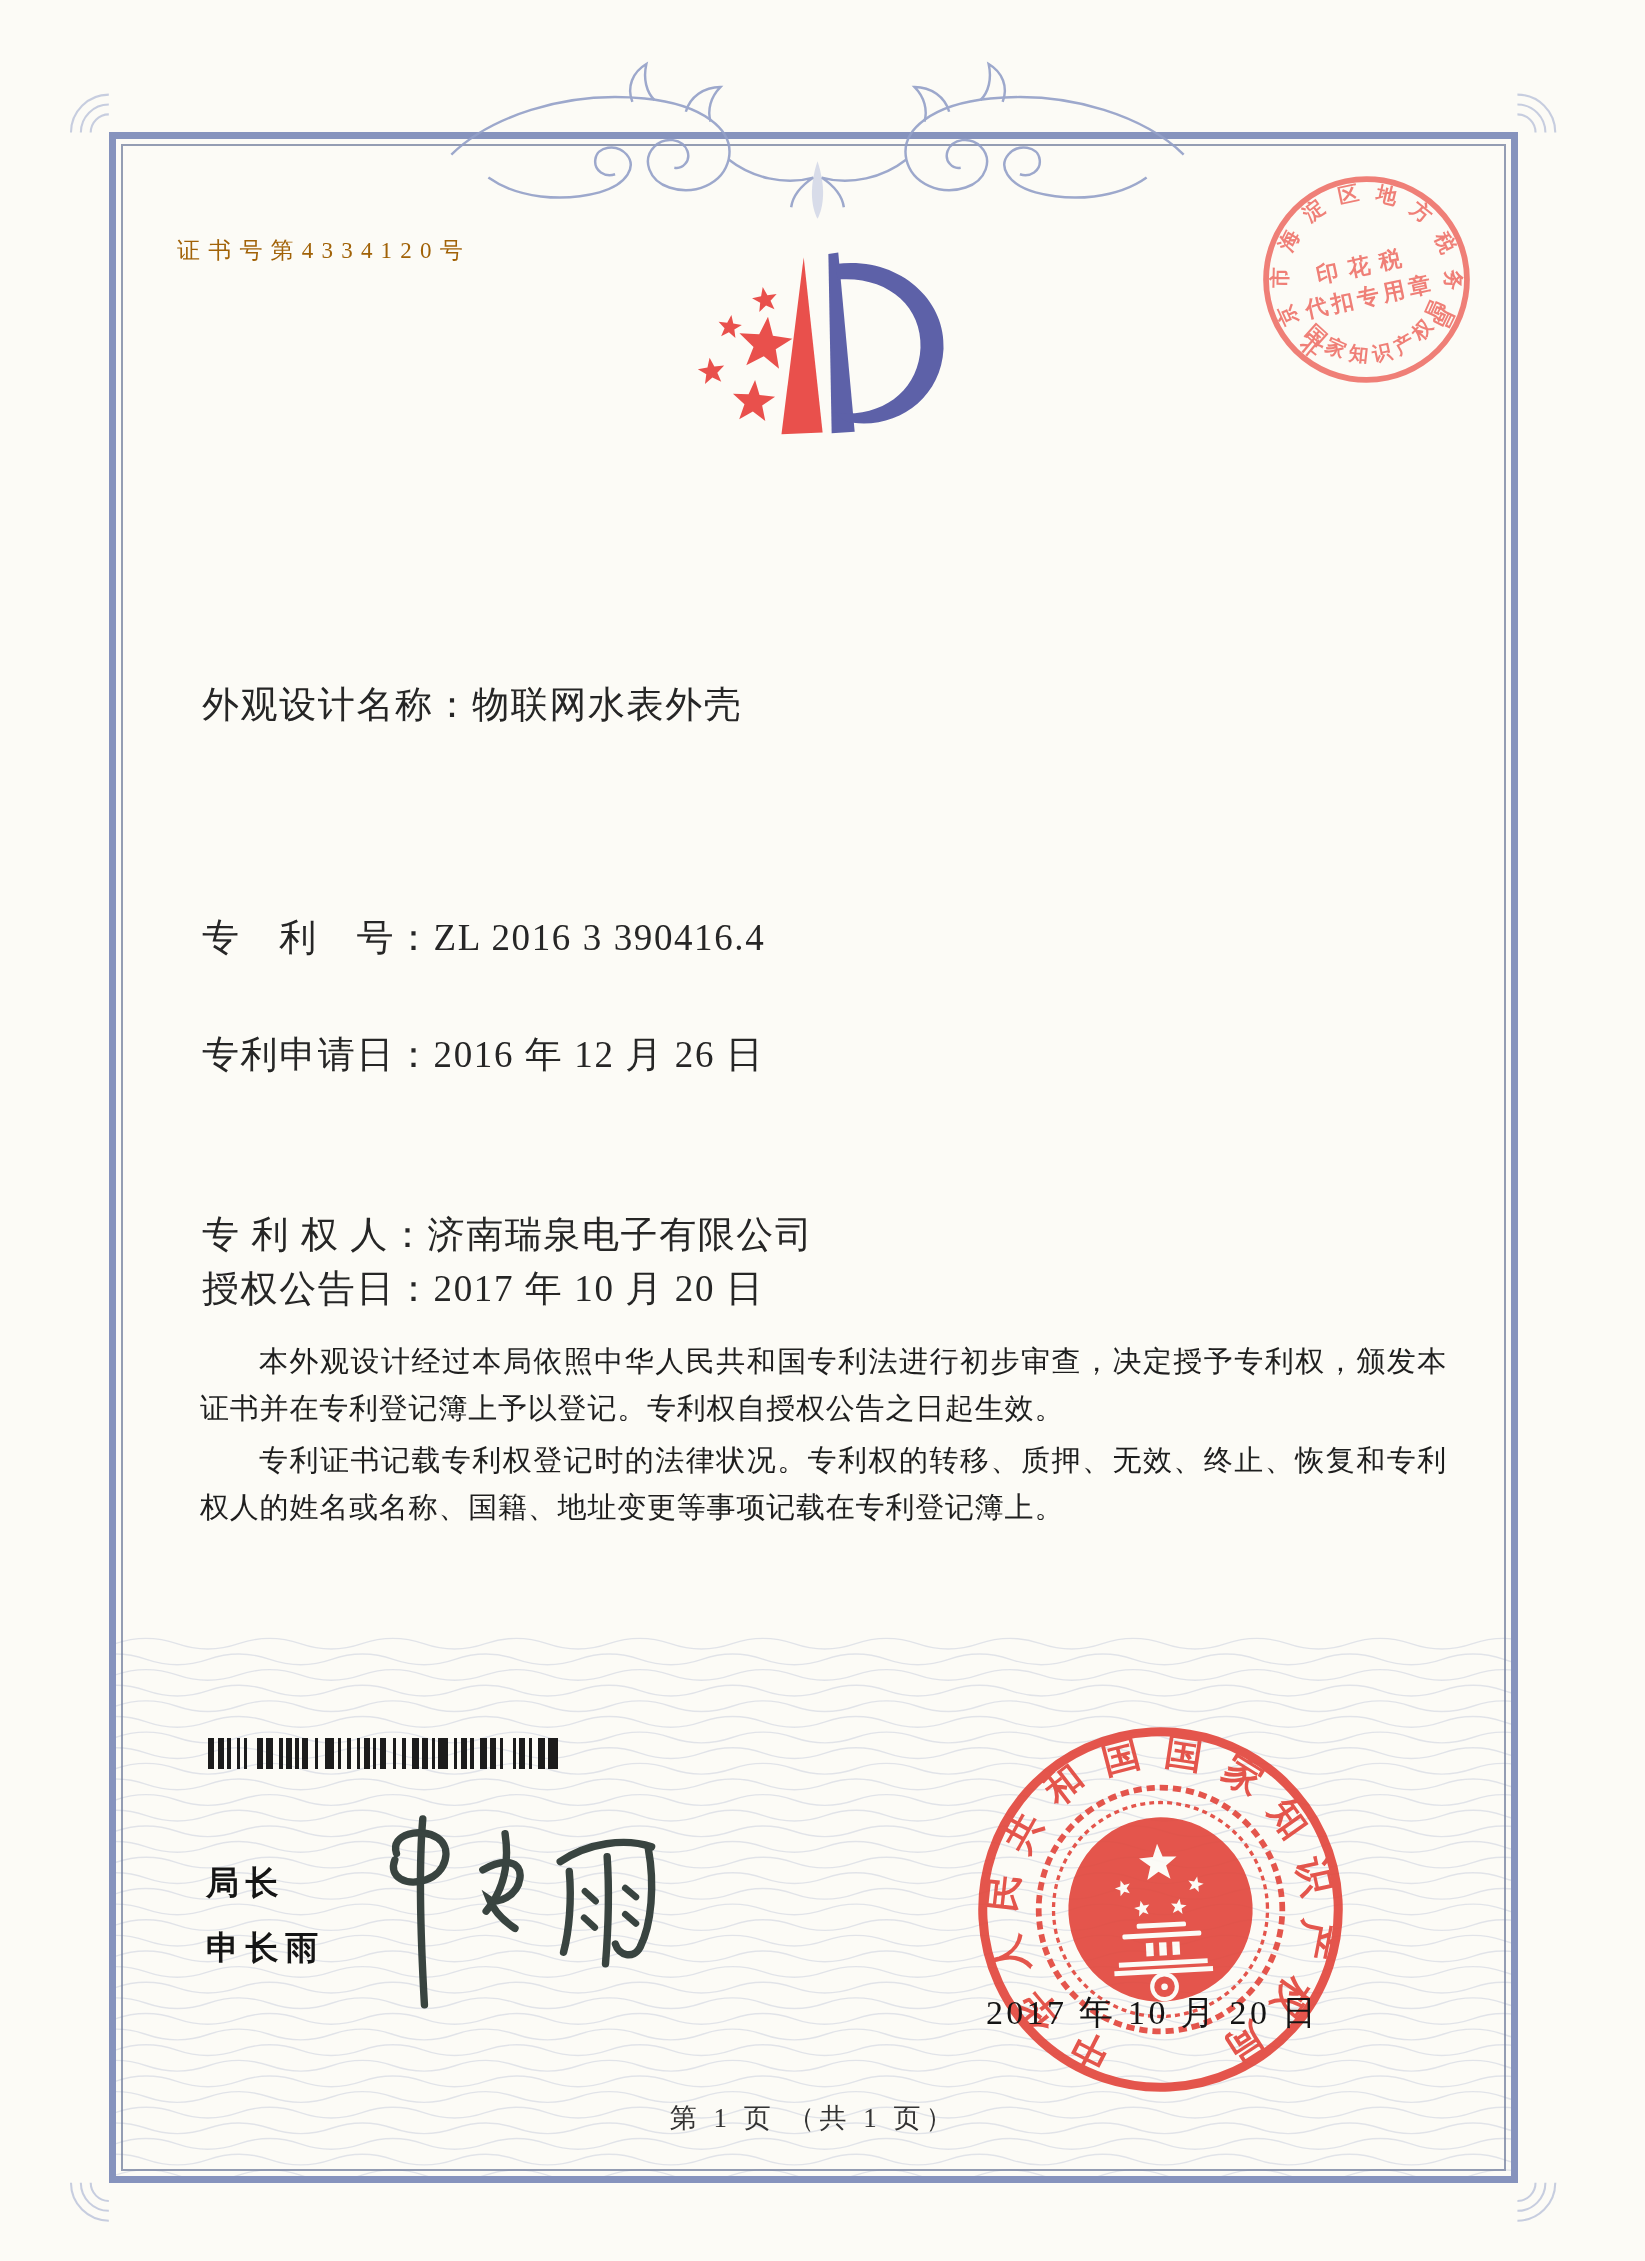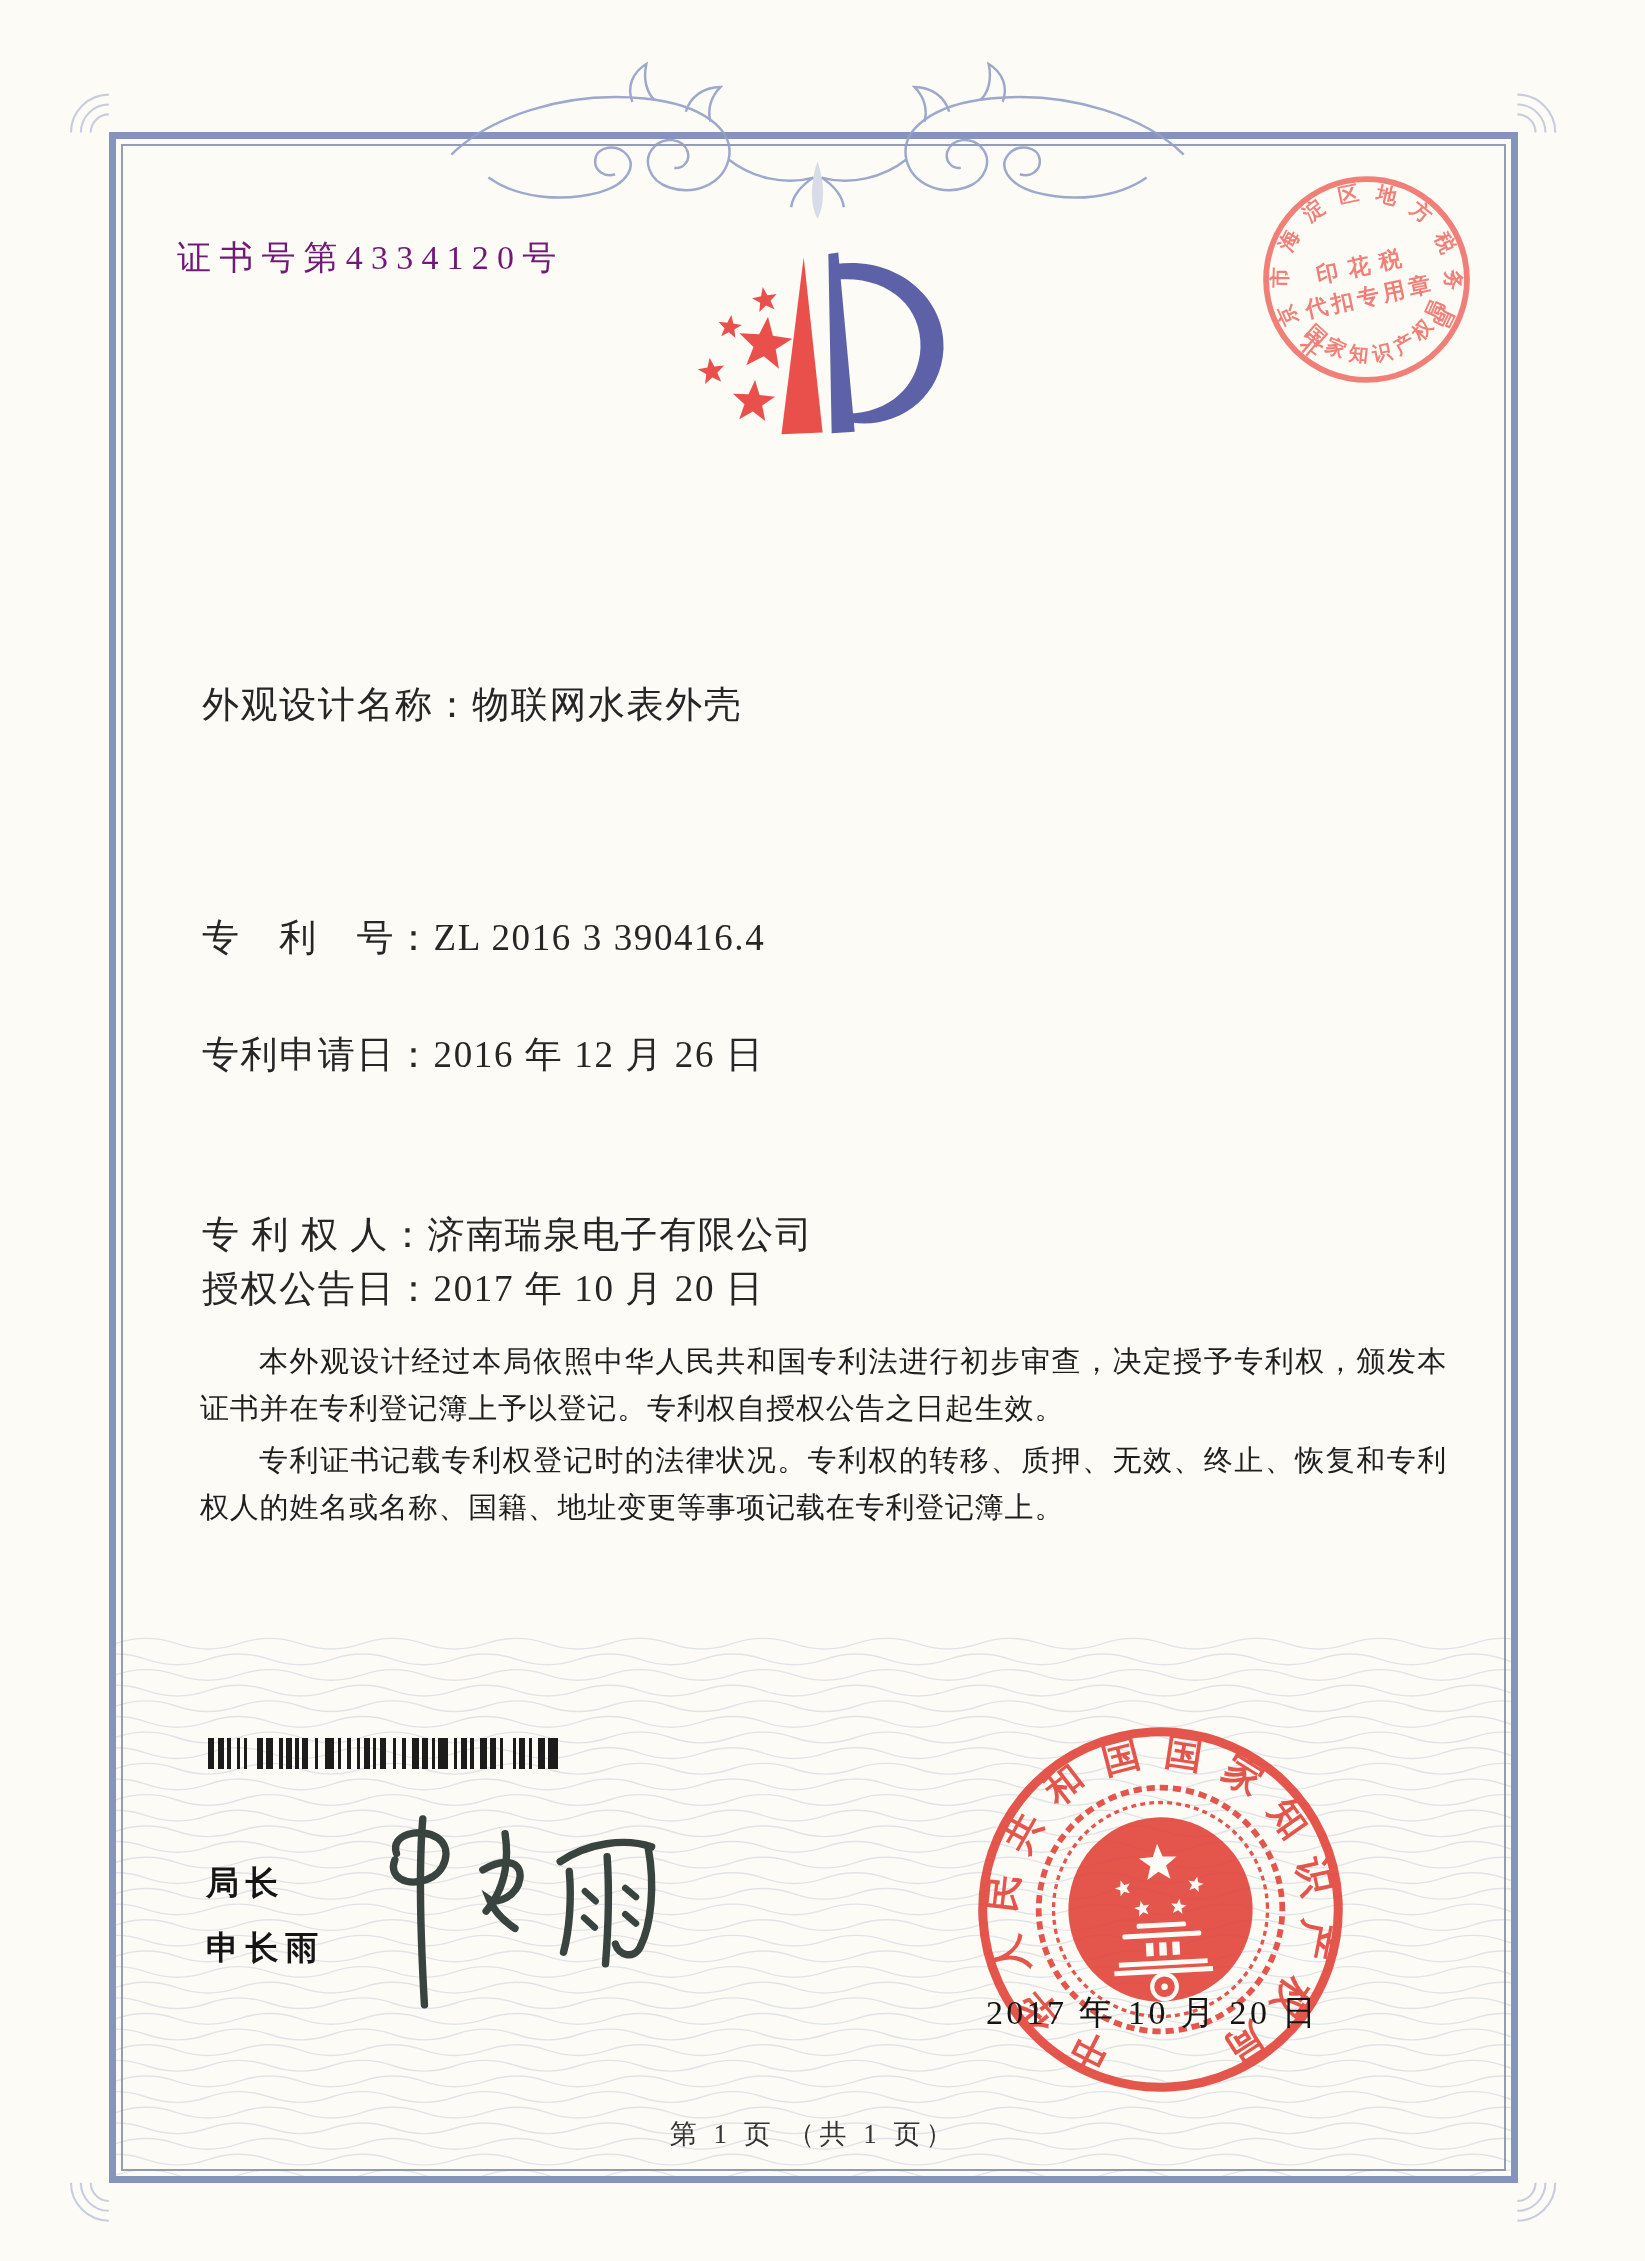--- a/index.html
+++ b/index.html
@@ -9,43 +9,43 @@
   .abs{position:absolute;}
   
   .frame{position:absolute;left:109px;top:132px;width:1409px;height:2051px;
          box-sizing:border-box;border:7.4px solid #8693bd;z-index:2;}
   .frame-inner{position:absolute;inset:5px;border:2.5px solid #727d9c;opacity:.75;}
   
   #waves{position:absolute;left:115px;top:1633px;z-index:1;opacity:.5;}
   #corner-lace{position:absolute;left:0;top:0;z-index:3;pointer-events:none;}
   #ornament{position:absolute;left:439px;top:54px;z-index:4;}
   
-  .cert-no{position:absolute;left:177px;top:235px;font-size:34px;letter-spacing:8.2px;
-           color:#701a75;z-index:10;}
+  .cert-no{position:absolute;left:177px;top:235px;font-size:23px;letter-spacing:8.2px;
+           color:#a16207;z-index:10;}
   .title{position:absolute;left:0;top:469px;width:1646px;text-align:center;font-size:72px;
          font-weight:bold;letter-spacing:21.4px;color:#3d4345;z-index:10;padding-left:16.5px;box-sizing:border-box;}
   .field{position:absolute;left:202px;font-size:37px;letter-spacing:1.6px;color:#262626;z-index:10;white-space:nowrap;}
   .paras{position:absolute;left:200px;top:1338px;width:1247px;z-index:10;}
   .paras p{margin:0 0 5px 0;font-size:29px;line-height:47px;letter-spacing:0.8px;
            text-align:justify;text-indent:59px;color:#1e1e1e;}
   .barcode{position:absolute;left:208px;top:1738px;width:354px;height:31px;display:flex;z-index:10;overflow:hidden;}
   .barcode span{height:100%;}
   .bar{background:#1c1c1c;}
   .gap{background:transparent;}
   .role{position:absolute;left:206px;top:1861px;font-size:33px;font-weight:bold;letter-spacing:6.6px;
         font-family:"Liberation Sans", sans-serif;color:#151515;z-index:10;}
   .name{position:absolute;left:206px;top:1926px;font-size:33px;font-weight:bold;letter-spacing:6.6px;
         font-family:"Liberation Sans", sans-serif;color:#151515;z-index:10;}
   #signature{position:absolute;left:352px;top:1809px;z-index:12;}
   #tax-stamp{position:absolute;left:1243px;top:156px;z-index:6;opacity:.88;}
   #cnipa-seal{position:absolute;left:963px;top:1712px;z-index:8;opacity:.92;}
   .grant-date{position:absolute;left:986px;top:1990px;font-size:34px;letter-spacing:3.3px;
               color:#141414;z-index:14;white-space:nowrap;}
   .footer{position:absolute;left:109px;top:2100px;width:1409px;text-align:center;
-          font-size:27px;letter-spacing:5px;color:#333;z-index:10;margin-top:16px;}
+          font-size:27px;letter-spacing:5px;color:#333;z-index:10;}
 </style>
 </head>
 <body>
 
 <div class="page">
 
   <svg id="waves" width="1399" height="543" viewBox="0 0 1700 660">
       <path d="M0,13 q37.5,-13 75,0 q37.5,13 75,0 q37.5,-13 75,0 q37.5,13 75,0 q37.5,-13 75,0 q37.5,13 75,0 q37.5,-13 75,0 q37.5,13 75,0 q37.5,-13 75,0 q37.5,13 75,0 q37.5,-13 75,0 q37.5,13 75,0 q37.5,-13 75,0 q37.5,13 75,0 q37.5,-13 75,0 q37.5,13 75,0 q37.5,-13 75,0 q37.5,13 75,0 q37.5,-13 75,0 q37.5,13 75,0 q37.5,-13 75,0 q37.5,13 75,0 q37.5,-13 75,0 q37.5,13 75,0" fill="none" stroke="#c7cddc" stroke-width="1.7" transform="translate(0,0)"></path>
       <path d="M0,13 q37.5,-13 75,0 q37.5,13 75,0 q37.5,-13 75,0 q37.5,13 75,0 q37.5,-13 75,0 q37.5,13 75,0 q37.5,-13 75,0 q37.5,13 75,0 q37.5,-13 75,0 q37.5,13 75,0 q37.5,-13 75,0 q37.5,13 75,0 q37.5,-13 75,0 q37.5,13 75,0 q37.5,-13 75,0 q37.5,13 75,0 q37.5,-13 75,0 q37.5,13 75,0 q37.5,-13 75,0 q37.5,13 75,0 q37.5,-13 75,0 q37.5,13 75,0 q37.5,-13 75,0 q37.5,13 75,0" fill="none" stroke="#c7cddc" stroke-width="1.7" transform="translate(-37,19)"></path>
       <path d="M0,13 q37.5,-13 75,0 q37.5,13 75,0 q37.5,-13 75,0 q37.5,13 75,0 q37.5,-13 75,0 q37.5,13 75,0 q37.5,-13 75,0 q37.5,13 75,0 q37.5,-13 75,0 q37.5,13 75,0 q37.5,-13 75,0 q37.5,13 75,0 q37.5,-13 75,0 q37.5,13 75,0 q37.5,-13 75,0 q37.5,13 75,0 q37.5,-13 75,0 q37.5,13 75,0 q37.5,-13 75,0 q37.5,13 75,0 q37.5,-13 75,0 q37.5,13 75,0 q37.5,-13 75,0 q37.5,13 75,0" fill="none" stroke="#c7cddc" stroke-width="1.7" transform="translate(0,38)"></path>

